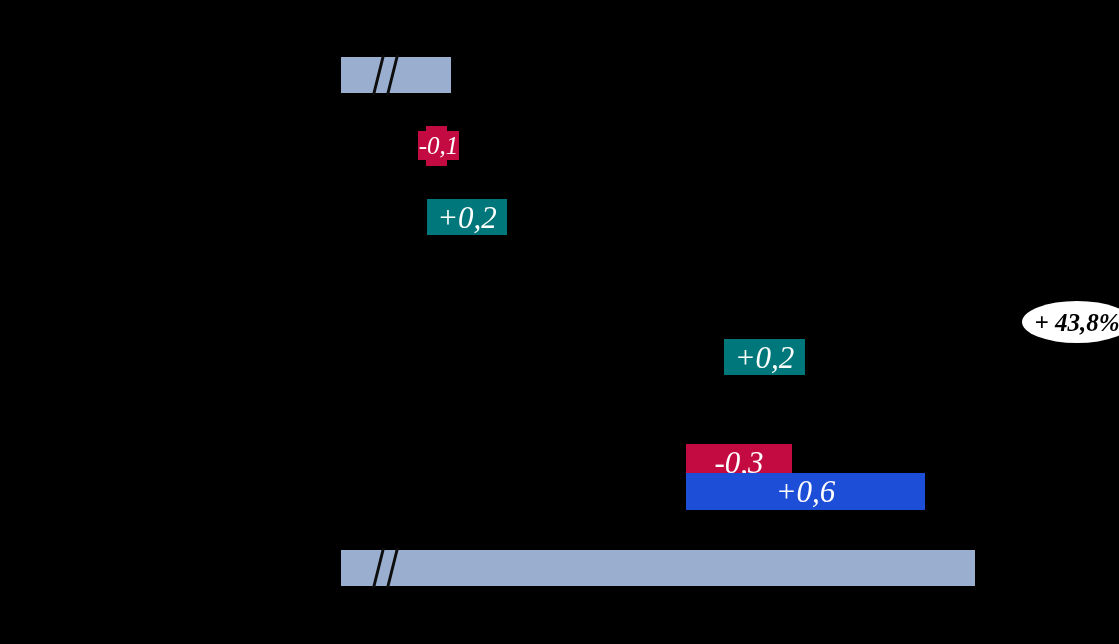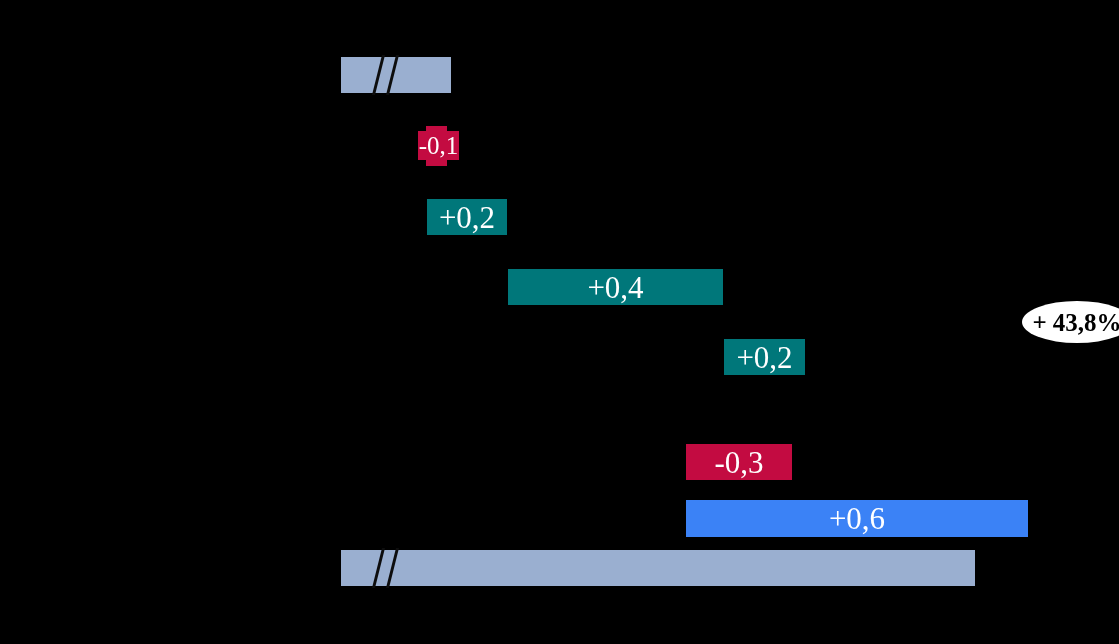--- a/index.html
+++ b/index.html
@@ -11,20 +11,21 @@
     width: 1119px;
     height: 644px;
     overflow: hidden;
     font-family: "Liberation Serif", "DejaVu Serif", serif;
   }
   #canvas {
     position: relative;
     width: 1119px;
     height: 644px;
     background: #000000;
+    font-style: italic;
   }
   .bar {
     position: absolute;
     box-sizing: border-box;
     display: flex;
     align-items: center;
     justify-content: center;
   }
   .bar-label {
     color: #ffffff;
@@ -103,33 +104,30 @@
   <div class="cross-wrap" style="left:418px; top:126px; width:41px; height:40px;">
     <div class="cross-stem" style="left:8px; top:0px; width:21px; height:40px; background:#C30B41;"></div>
     <div class="cross-band" style="left:0px; top:5px; width:41px; height:29px; background:#C30B41;"></div>
     <div class="cross-label" style="left:0px; top:5px; width:41px; height:29px;">-0,1</div>
   </div>
 
   <div class="bar" style="left:427px; top:199px; width:80px; height:36px; background:#00777A;">
     <span class="bar-label">+0,2</span>
   </div>
 
-  <div class="bar" style="left:508px; top:269px; width:215px; height:36px; background:#00777A;">
-    <span class="bar-label">+0,4</span>
-  </div>
 
   <div class="bar" style="left:724px; top:339px; width:81px; height:36px; background:#00777A;">
     <span class="bar-label">+0,2</span>
   </div>
 
   <div class="bar" style="left:686px; top:410px; width:106px; height:36px; background:#C30B41;margin-top:34px;">
     <span class="bar-label">-0,3</span>
   </div>
 
-  <div class="bar" style="left:686px; top:500px; width:342px; height:37px; background:#3b82f6;">
+  <div class="bar" style="left:686px; top:473px; width:239px; height:37px; background:#1d4ed8;">
     <span class="bar-label">+0,6</span>
   </div>
 
   <div class="base-bar" style="left:341px; top:550px; width:634px; height:36px;">
     <div class="base-fill" style="background:#9AAFD0;"></div>
     <div class="break-mark" style="left:36px;"></div>
     <div class="break-mark" style="left:50px;"></div>
   </div>
 
   <div class="callout" style="left:1022px; top:301px; width:110px; height:42px;">

